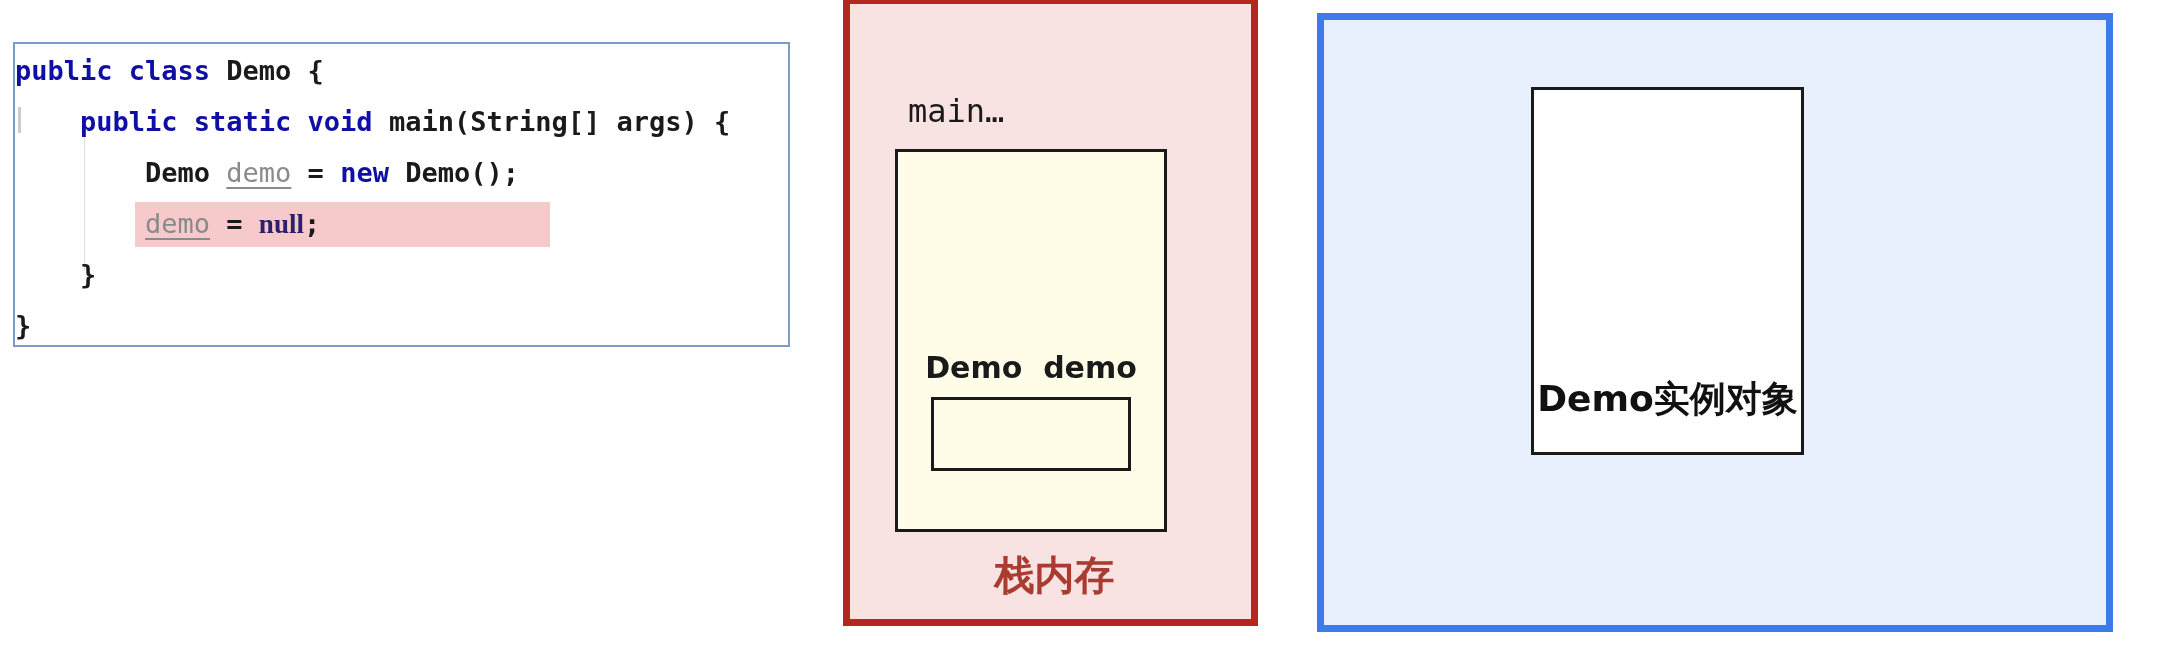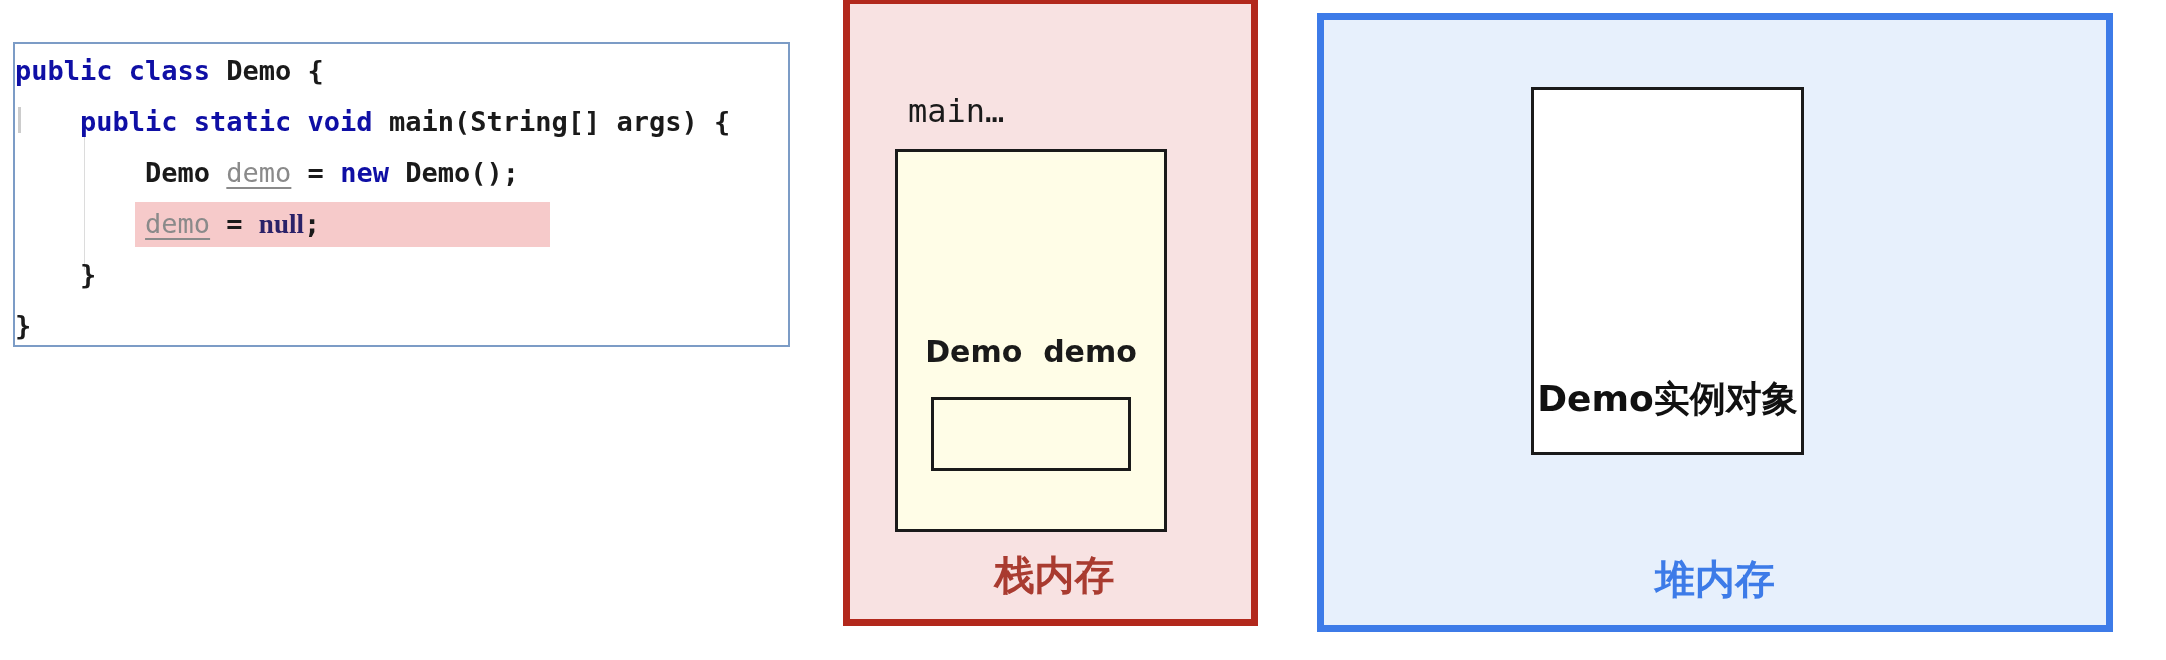--- a/index.html
+++ b/index.html
@@ -44,21 +44,21 @@
   .frame-label {
     position:absolute; left:58px; top:88px;
     font-family:"DejaVu Sans Mono", monospace; font-size:32px; color:#1a1a1a;
   }
   .frame {
     position:absolute; left:45px; top:145px; width:272px; height:383px;
     background:var(--frame-bg,#fffde7); border:3px solid var(--shape-border,#1a1a1a);
     box-sizing:border-box;
   }
   .var-label {
-    position:absolute; top:182px; left:0; width:100%; text-align:center;
+    position:absolute; top:198px; left:0; width:100%; text-align:center;
     font-size:30px; font-weight:bold; color:#1a1a1a; white-space:pre;
   }
   .var-slot {
     position:absolute; left:33px; top:245px; width:200px; height:74px;
     background:var(--frame-bg,#fffde7); border:3px solid var(--shape-border,#1a1a1a);
     box-sizing:border-box;
   }
   .stack-title {
     position:absolute; bottom:16px; left:4px; width:100%; text-align:center;
     font-size:40px; font-weight:bold; color:var(--stack-label,#a93b30);
@@ -101,16 +101,15 @@
       <div class="var-label">Demo  demo</div>
       <div class="var-slot"></div>
     </div>
     <div class="stack-title">栈内存</div>
   </div>
 
   <div class="heap-box">
     <div class="heap-object">
       <div class="obj-label">Demo实例对象</div>
     </div>
-    <div class="heap-title">堆内存</div>
   </div>
 
 </div>
 
 </body></html>

